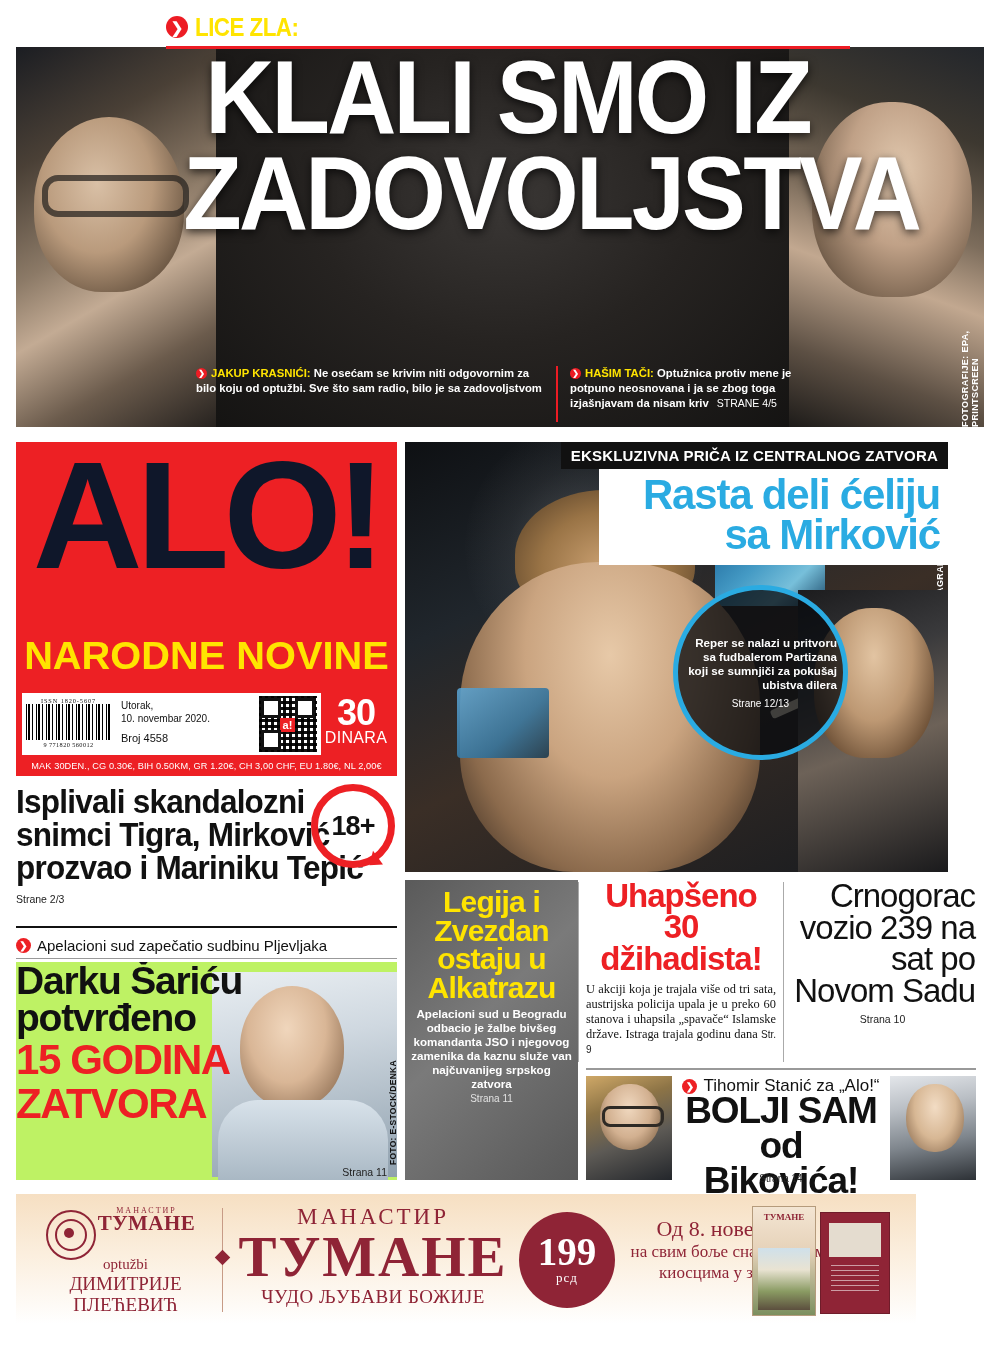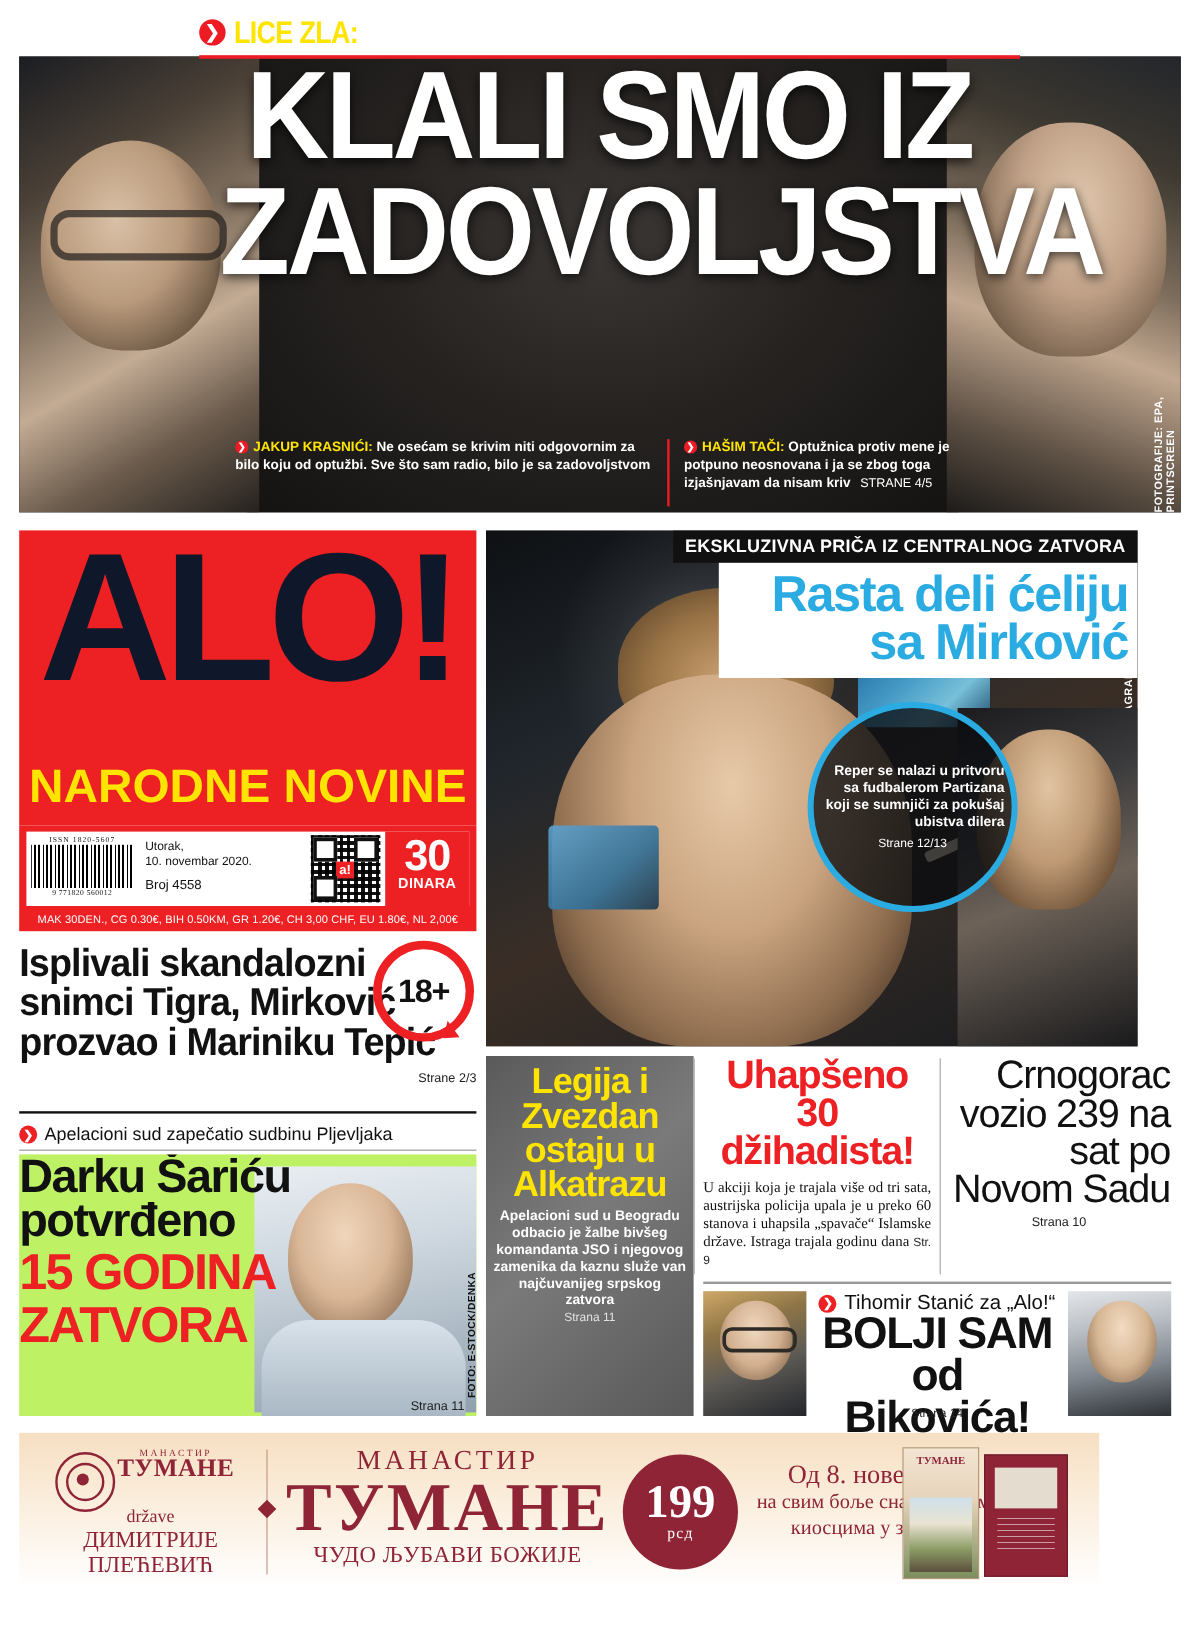--- a/index.html
+++ b/index.html
@@ -66,28 +66,28 @@
        repeating-linear-gradient(90deg,#111 0 3px,#fff 3px 6px),
        repeating-linear-gradient(0deg,#111 0 3px,#fff 3px 6px);
      background-blend-mode:multiply;}
   .qr:before{content:"";position:absolute;left:2px;top:2px;width:14px;height:14px;border:3px solid #111;background:#fff;}
   .qr:after{content:"";position:absolute;right:2px;top:2px;width:14px;height:14px;border:3px solid #111;background:#fff;}
   .qr-a{position:absolute;left:21px;top:22px;width:15px;height:14px;background:#ed2024;color:#fff;font-weight:bold;
      font-size:11px;line-height:14px;text-align:center;}
   .qr-b{position:absolute;left:2px;bottom:2px;width:14px;height:14px;border:3px solid #111;background:#fff;}
   .price{width:70px;background:#ed2024;color:#fff;text-align:center;padding-top:3px;box-sizing:border-box;}
   .price .p1{font-size:36px;font-weight:bold;line-height:.92;letter-spacing:-1px;}
-  .price .p2{font-size:12px;font-weight:bold;letter-spacing:.3px;}
+  .price .p2{font-size:16px;font-weight:normal;letter-spacing:.3px;}
   .prices-line{position:absolute;left:6px;bottom:5px;right:6px;color:#fff;font-size:9.2px;text-align:center;letter-spacing:.1px;}
 
   
   .teaser1{position:absolute;left:16px;top:786px;width:381px;height:130px;}
   .teaser1 h2{margin:0;font-size:32.5px;line-height:1.02;font-weight:bold;color:#111;letter-spacing:-.8px;
      font-family:"Liberation Sans Narrow","Liberation Sans",sans-serif;transform:scaleX(.97);transform-origin:left top;}
-  .teaser1 .pg{text-align:right;font-size:10.5px;color:#222;margin-top:8px;}
+  .teaser1 .pg{text-align:left;font-size:10.5px;color:#222;margin-top:8px;}
   .badge18{position:absolute;right:2px;top:-2px;width:70px;height:70px;border-radius:50%;border:7px solid #ed2024;
      display:flex;align-items:center;justify-content:center;background:transparent;}
   .badge18 span{font-size:27px;font-weight:bold;color:#111;letter-spacing:-1px;}
   .badge18:after{content:"";position:absolute;right:4px;bottom:-6px;width:0;height:0;border-left:13px solid #ed2024;
      border-top:11px solid transparent;border-bottom:4px solid transparent;transform:rotate(14deg);}
   .hr-thin{position:absolute;left:16px;top:926px;width:381px;height:2px;background:#111;}
 
   
   .saric-kick{position:absolute;left:16px;top:937px;width:381px;display:flex;align-items:center;gap:6px;}
   .saric-kick .dot{width:15px;height:15px;border-radius:50%;background:#ed2024;color:#fff;font-size:10px;font-weight:bold;
@@ -364,21 +364,21 @@
     <div class="pg">Strana 14</div>
   </div>
 
   <div class="ad">
     <div class="ad-logo">
       <div class="ad-seal"></div>
       <div class="sm">МАНАСТИР</div>
       <div class="lw">ТУМАНЕ</div>
     </div>
     <div class="ad-abbot">
-      <div class="a1">države</div>
+      <div class="a1">optužbi</div>
       <div class="a2">ДИМИТРИЈЕ</div>
       <div class="a2">ПЛЕЋЕВИЋ</div>
     </div>
     <div class="ad-vrule"></div>
     <div class="ad-dia"></div>
     <div class="ad-mid">
       <div class="m1">МАНАСТИР</div>
       <div class="m2">ТУМАНЕ</div>
       <div class="m3">ЧУДО ЉУБАВИ БОЖИЈЕ</div>
     </div>

